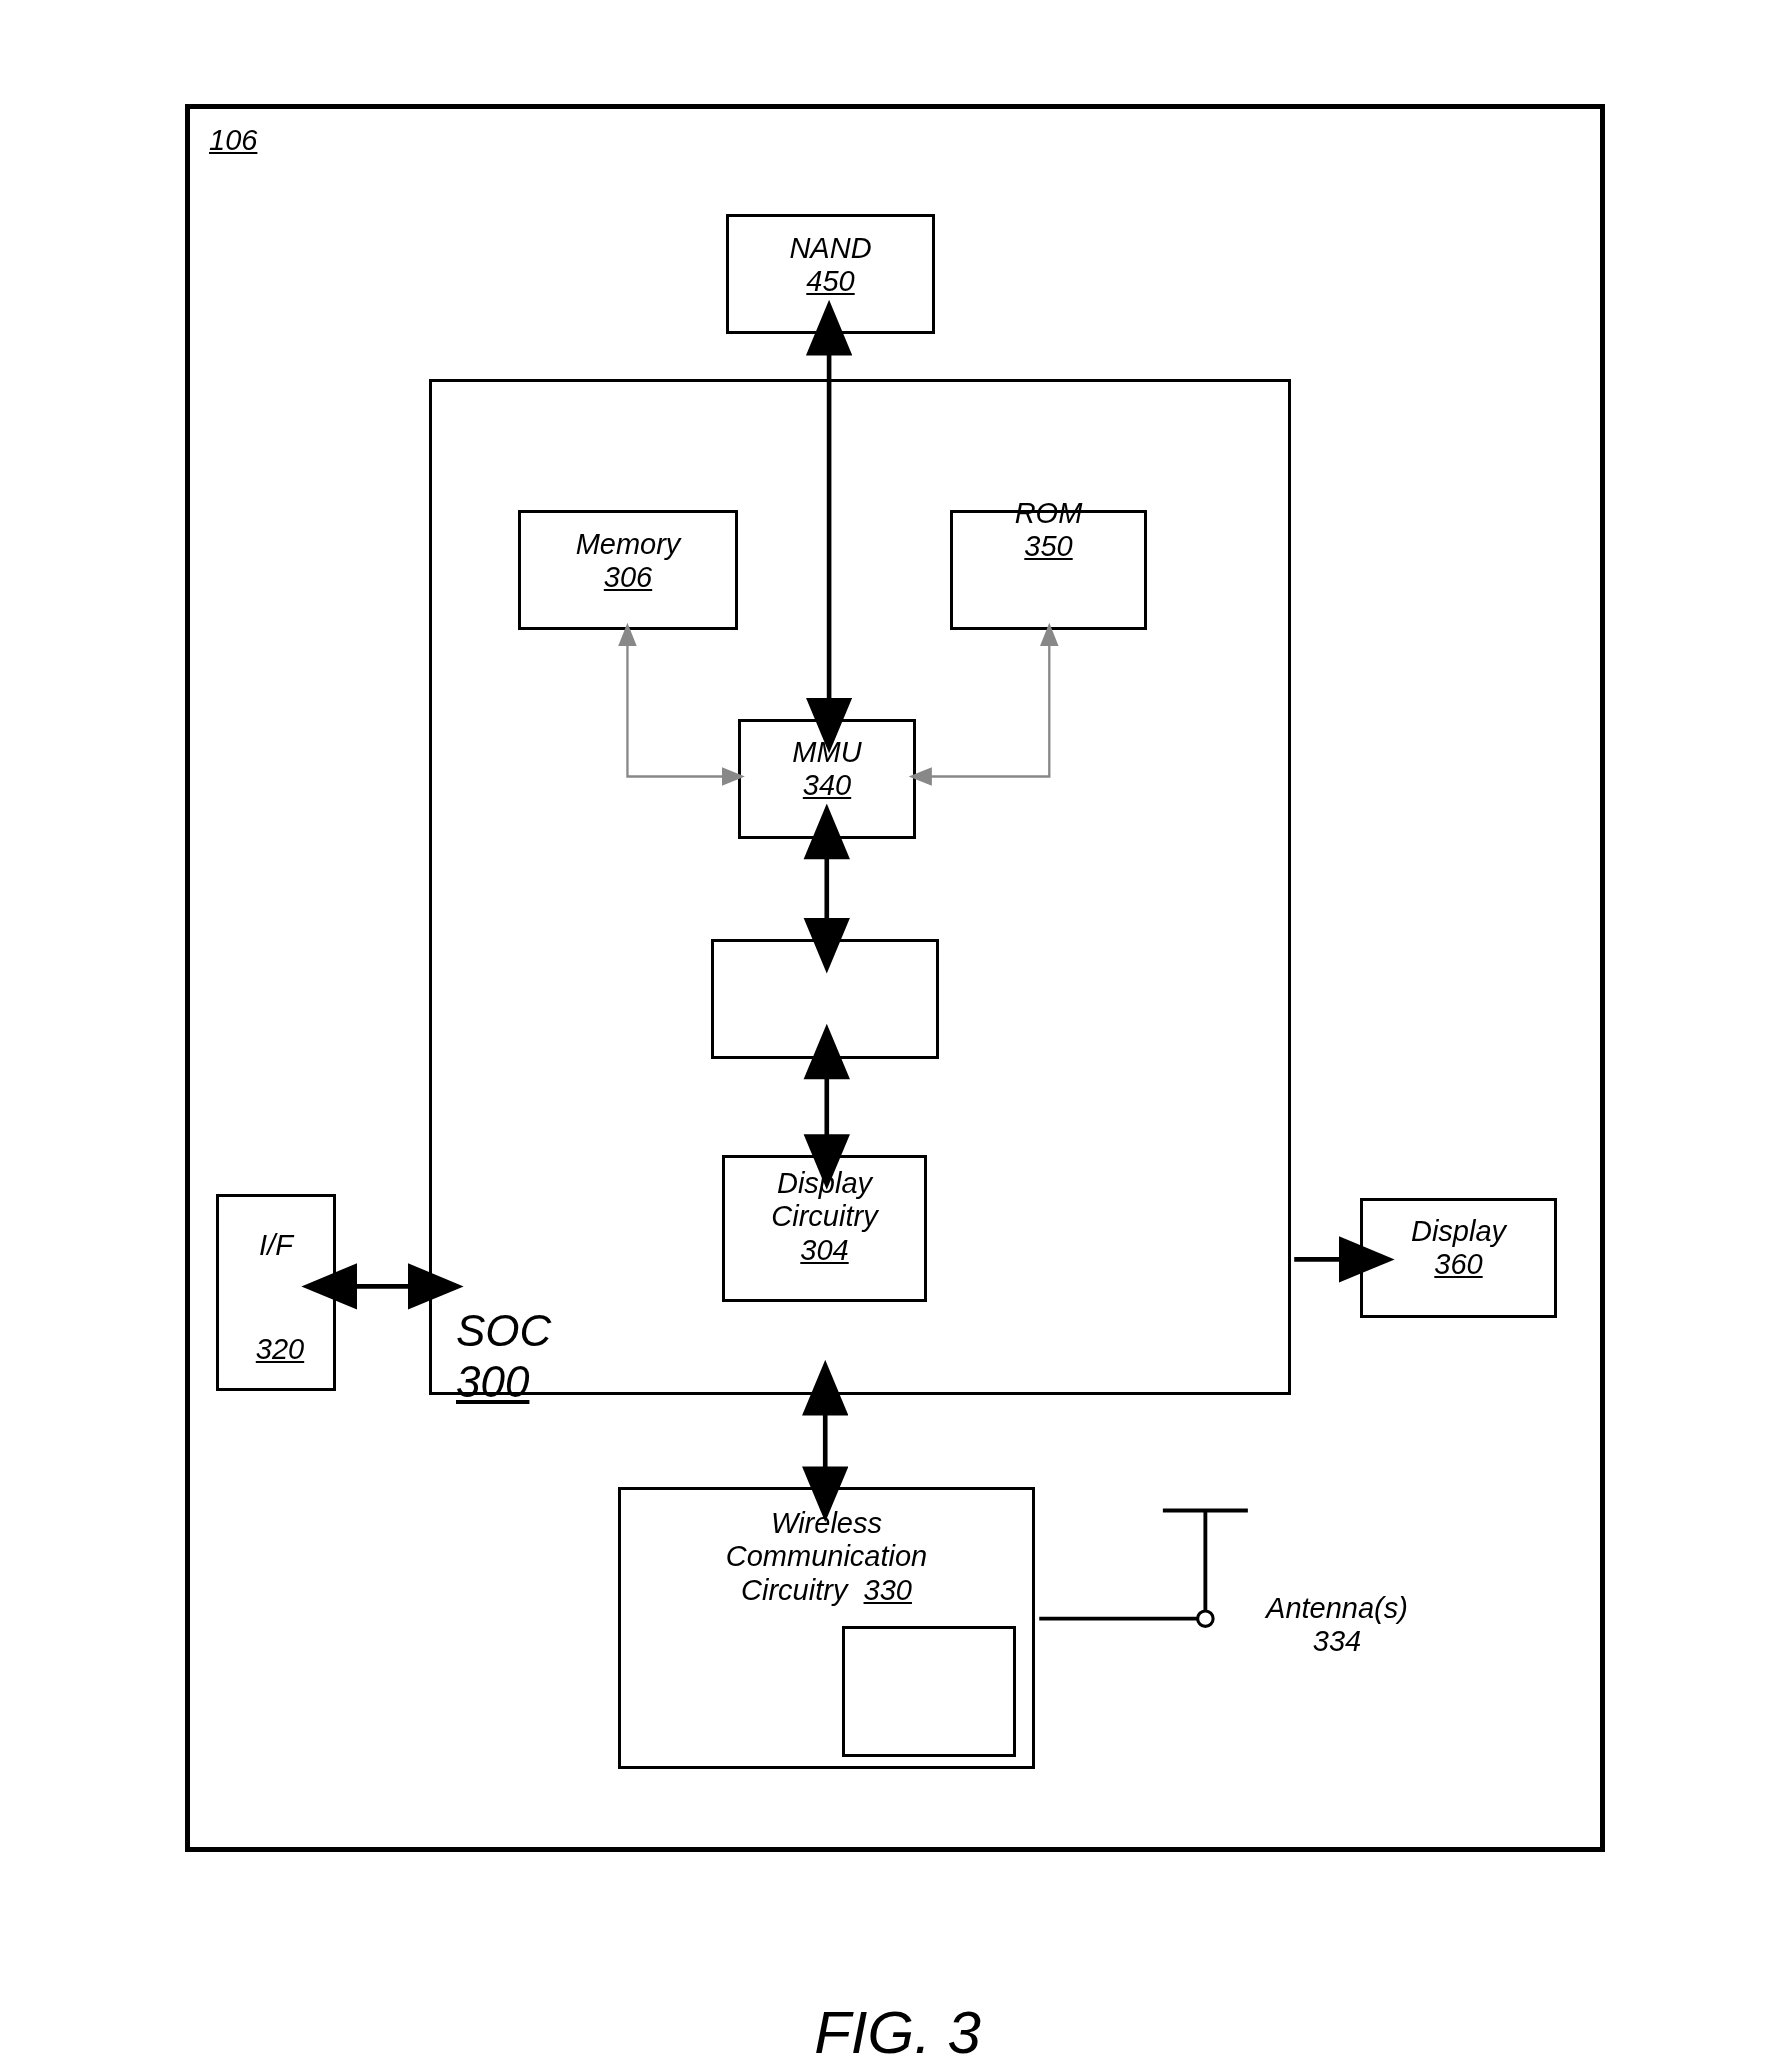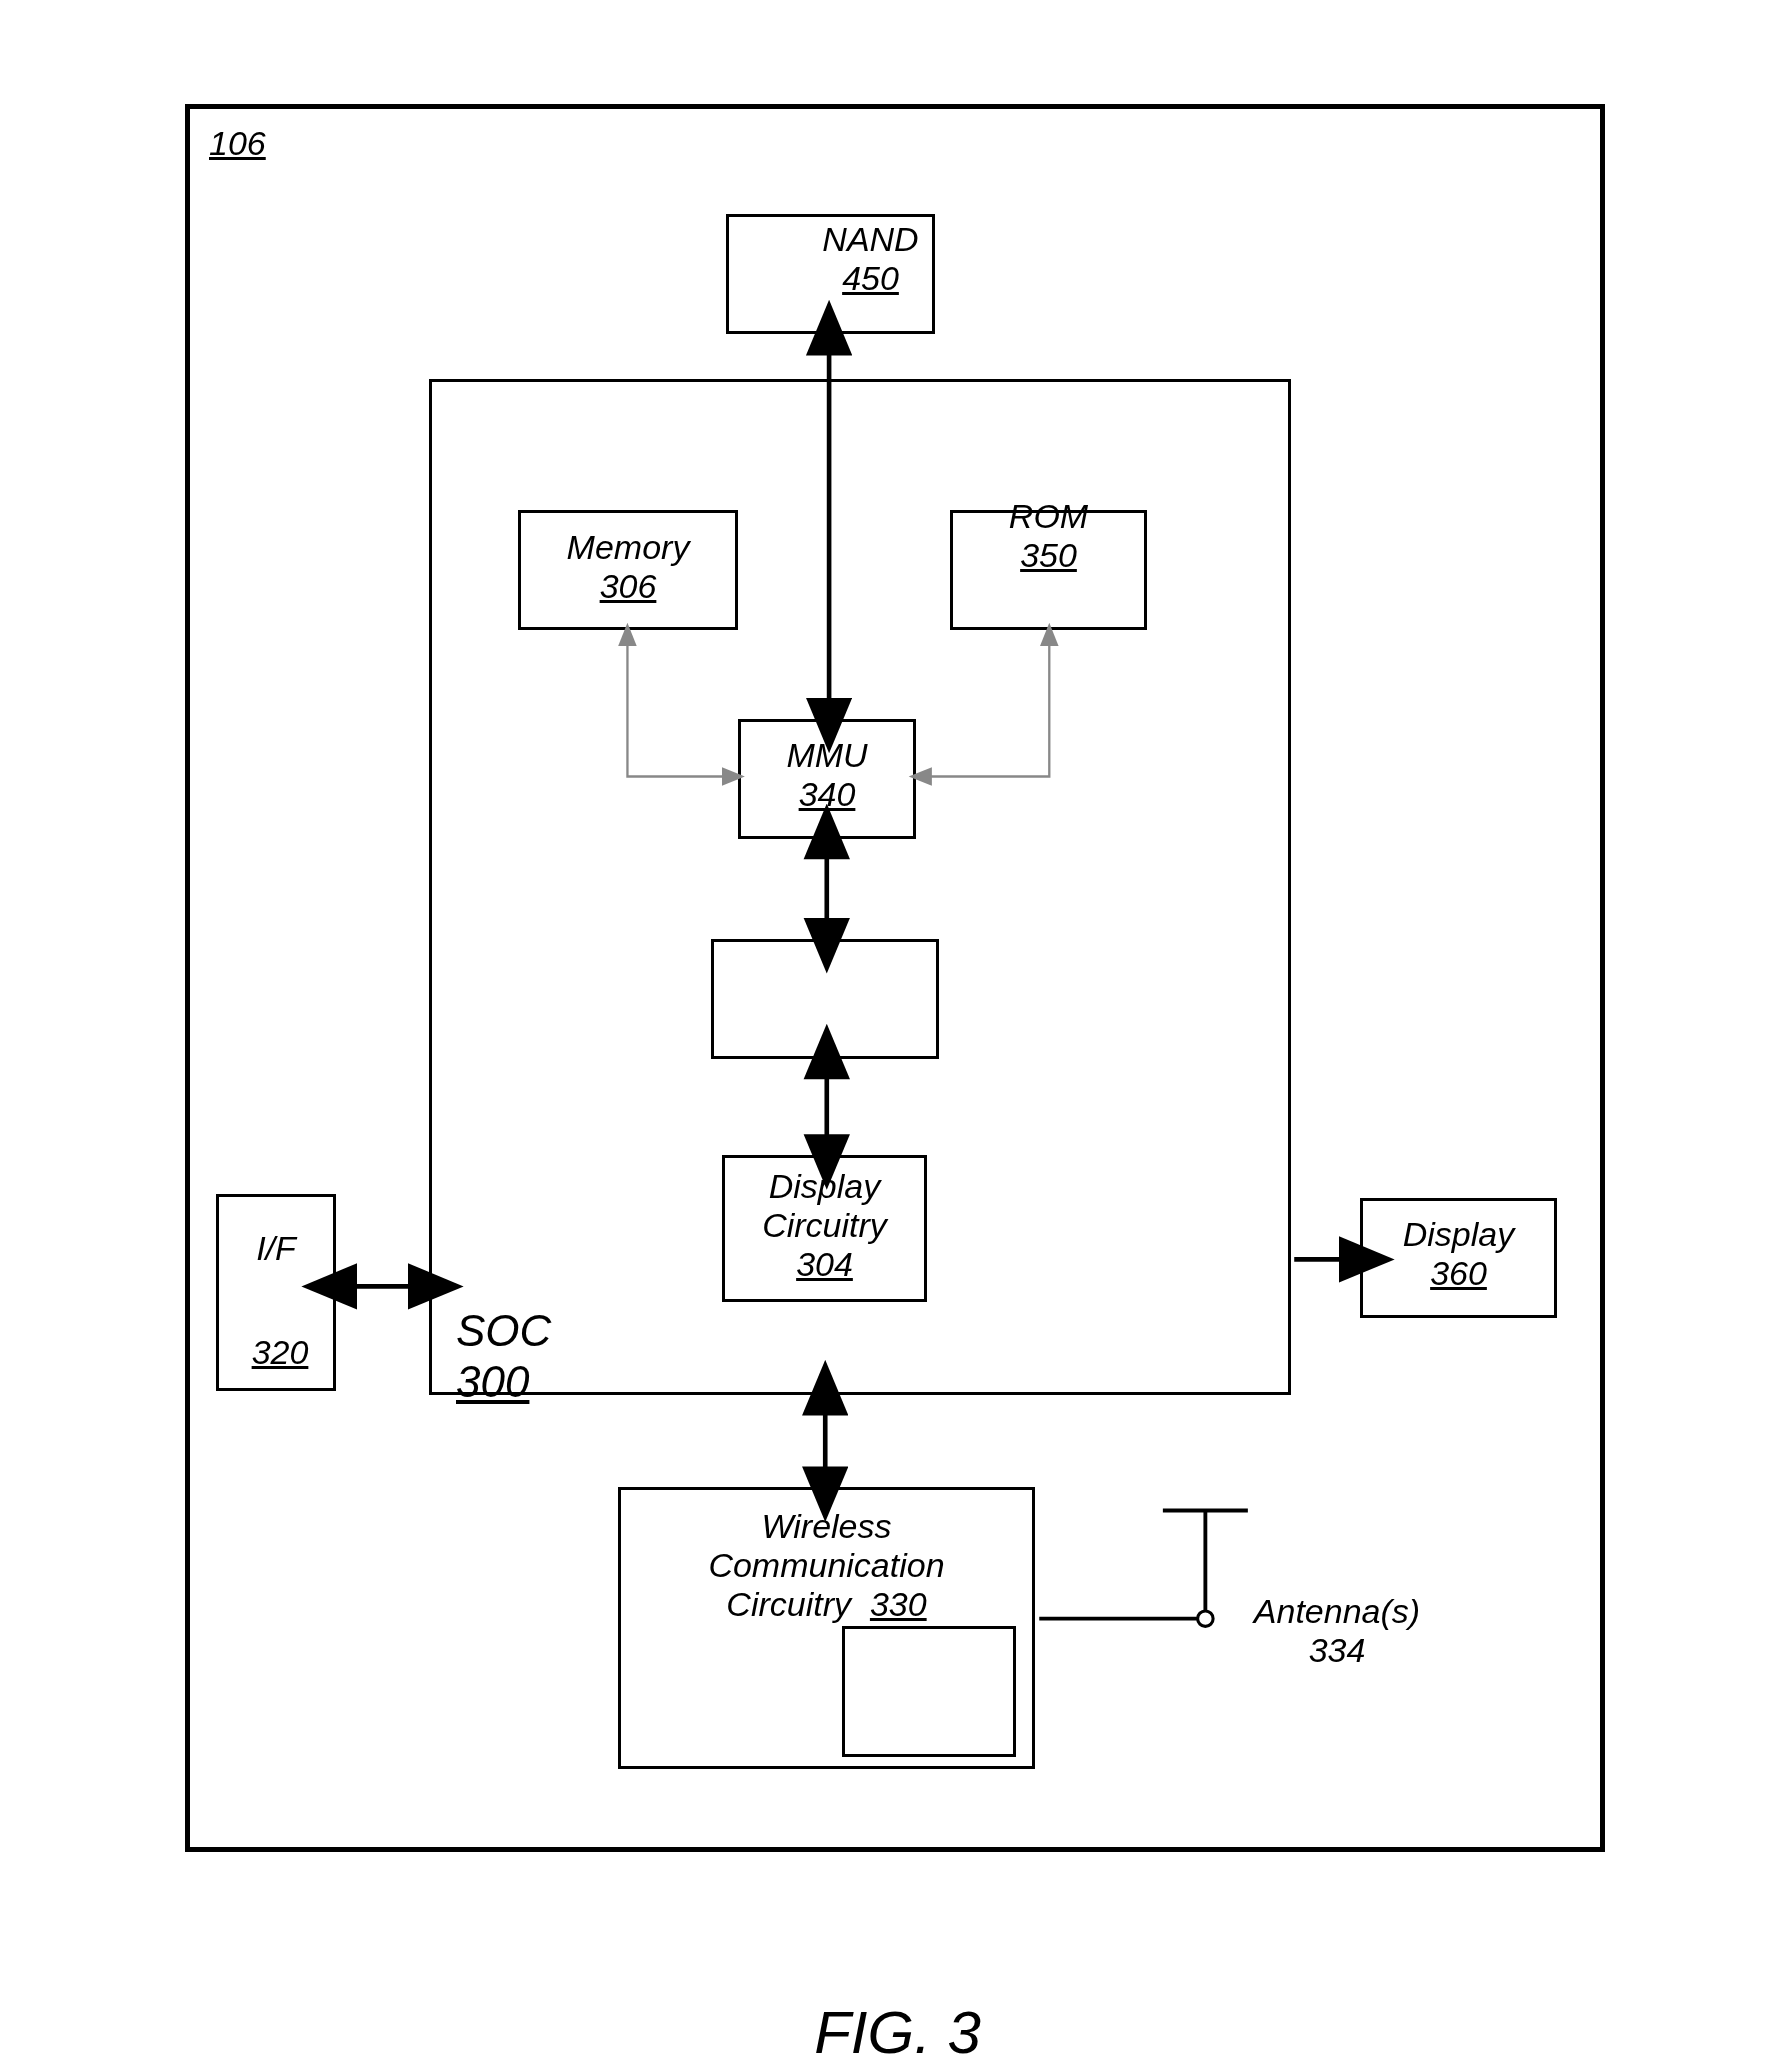--- a/index.html
+++ b/index.html
@@ -1,19 +1,19 @@
 <!DOCTYPE html>
 <html style="font-size:12.4px"><head>
 <meta charset="utf-8">
 <style>
   html,body{margin:0;padding:0;background:#fff;}
   .page{width:1771px;height:2066px;position:relative;font-family:Arial,Helvetica,sans-serif;color:#000;}
   .box{position:absolute;border:3.9px solid #000;box-sizing:border-box;background:#fff;}
   .thick{border-width:5.4px;}
-  .lbl{position:absolute;font-style:italic;font-size:34px;line-height:1.15;text-align:center;}
+  .lbl{position:absolute;font-style:italic;font-size:29px;line-height:1.15;text-align:center;}
   .num{text-decoration:underline;}
   .soc-lbl{font-style:normal;font-size:44px;}
   .fig{position:absolute;font-style:italic;font-size:60px;font-weight:400;width:100%;text-align:center;}
   svg{position:absolute;left:0;top:0;overflow:visible;}
 </style>
 </head>
 <body>
 
 <div class="page">
 
@@ -22,21 +22,21 @@
     <span class="num">106</span>
   </div>
 
   <div class="box" style="left:429px;top:379px;width:862px;height:1016px;"></div>
   <div class="lbl soc-lbl" style="left:456px;top:1306px;width:116px;text-align:left;font-style:italic;">
     <span>SOC</span><br>
     <span class="num">300</span>
   </div>
 
   <div class="box" style="left:726px;top:214px;width:209px;height:120px;"></div>
-  <div class="lbl" style="left:726px;top:220px;width:209px;padding-left:40px;">
+  <div class="lbl" style="left:726px;top:232px;width:209px;">
     <span>NAND</span><br>
     <span class="num">450</span>
   </div>
 
   <div class="box" style="left:518px;top:510px;width:220px;height:120px;"></div>
   <div class="lbl" style="left:518px;top:528px;width:220px;">
     <span>Memory</span><br>
     <span class="num">306</span>
   </div>
 

